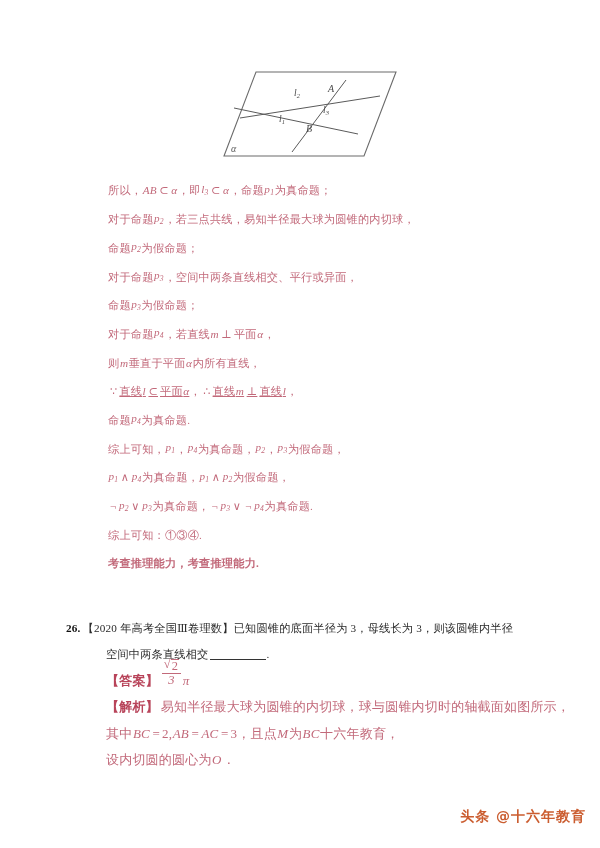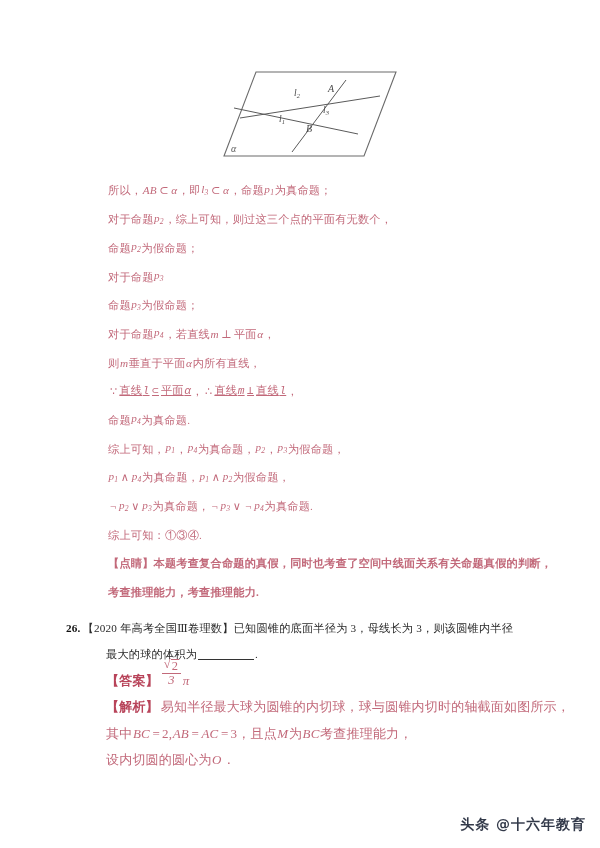--- a/index.html
+++ b/index.html
@@ -60,21 +60,21 @@
     font-style: italic;
     padding: 0 0.5px;
   }
   .mn { font-style: normal; }
   .op { padding: 0 2px; font-style: normal; }
   sub {
     font-size: 0.68em;
     vertical-align: -0.28em;
     font-style: italic;
   }
-  .u { text-decoration: underline; font-family: Liberation Mono, monospace; }
+  .u { text-decoration: underline; }
 
   
   .q26 {
     position: absolute;
     left: 66px;
     top: 608px;
     width: 470px;
     color: #2b2b2b;
     font-size: 11.2px;
     line-height: 1;
@@ -132,22 +132,22 @@
     border-top: 1px solid currentColor;
     padding: 0 1px;
     margin-top: 1px;
     font-style: normal;
   }
 
   
   .watermark {
     position: absolute;
     right: 14px;
-    bottom: 14px;
-    color: #0f172a;
+    bottom: 22px;
+    color: #c2410c;
     font-size: 14px;
     letter-spacing: 1px;
     font-family: "DejaVu Sans", "Liberation Sans", sans-serif;
     font-weight: bold;
     opacity: 0.85;
     white-space: nowrap;
   }
 </style>
 </head>
 <body>
@@ -189,30 +189,31 @@
         <span class="mi">l<sub>3</sub></span>
         <span class="op">⊂</span>
         <span class="mi">α</span>
         <span>，命题 </span>
         <span class="mi">p<sub>1</sub></span>
         <span>为真命题；</span>
       </div>
       <div class="line">
         <span>对于命题 </span>
         <span class="mi">p<sub>2</sub></span>
-        <span>，综上可知，则过这三个点的平面有无数个，</span>
+        <span>，若三点共线，易知半径最大球为圆锥的内切球，</span>
       </div>
       <div class="line">
         <span>命题 </span>
         <span class="mi">p<sub>2</sub></span>
         <span>为假命题；</span>
       </div>
       <div class="line">
         <span>对于命题 </span>
         <span class="mi">p<sub>3</sub></span>
+        <span>，空间中两条直线相交、平行或异面，</span>
       </div>
       <div class="line">
         <span>命题 </span>
         <span class="mi">p<sub>3</sub></span>
         <span>为假命题；</span>
       </div>
       <div class="line">
         <span>对于命题 </span>
         <span class="mi">p<sub>4</sub></span>
         <span>，若直线</span>
@@ -281,36 +282,32 @@
         <span class="mi">p<sub>3</sub></span>
         <span class="op">∨</span>
         <span class="op">¬</span>
         <span class="mi">p<sub>4</sub></span>
         <span>为真命题.</span>
       </div>
       <div class="line">
         <span>综上可知：①③④.</span>
       </div>
       <div class="line bold">
-        <span>【点睛】</span>
-        <span>本题考查复合命题的真假，同时也考查了空间中线面关系有关命题真假的判断，</span>
-      </div>
-      <div class="line bold">
         <span>考查推理能力，考查推理能力.</span>
       </div>
     </div>
 
   <div class="q26">
     <div class="line">
       <span class="qnum">26.</span>
       <span>【2020 年高考全国Ⅲ卷理数】</span>
       <span>已知圆锥的底面半径为 3，母线长为 3，则该圆锥内半径</span>
     </div>
     <div class="line indent">
-      <span>最大的球的体积为</span>
+      <span>空间中两条直线相交</span>
       <span class="blankline"></span>
       <span>.</span>
     </div>
   </div>
 
   <div class="ansblock">
 
     <div class="line">
       <span class="tag">【答案】</span>
       <span class="frac">
@@ -338,21 +335,21 @@
         <span>,</span>
         <span class="mi">AB</span>
         <span class="op">=</span>
         <span class="mi">AC</span>
         <span class="op">=</span>
         <span class="mn">3</span>
         <span>，且点 </span>
         <span class="mi">M</span>
         <span> 为 </span>
         <span class="mi">BC</span>
-        <span> 考查推理能力，</span>
+        <span> 十六年教育，</span>
       </div>
 
     <div class="line" id="analysis-line-3">
         <span>设内切圆的圆心为</span>
         <span class="mi">O</span>
         <span>．</span>
       </div>
   </div>
 
   <div class="watermark">头条 @十六年教育</div>

